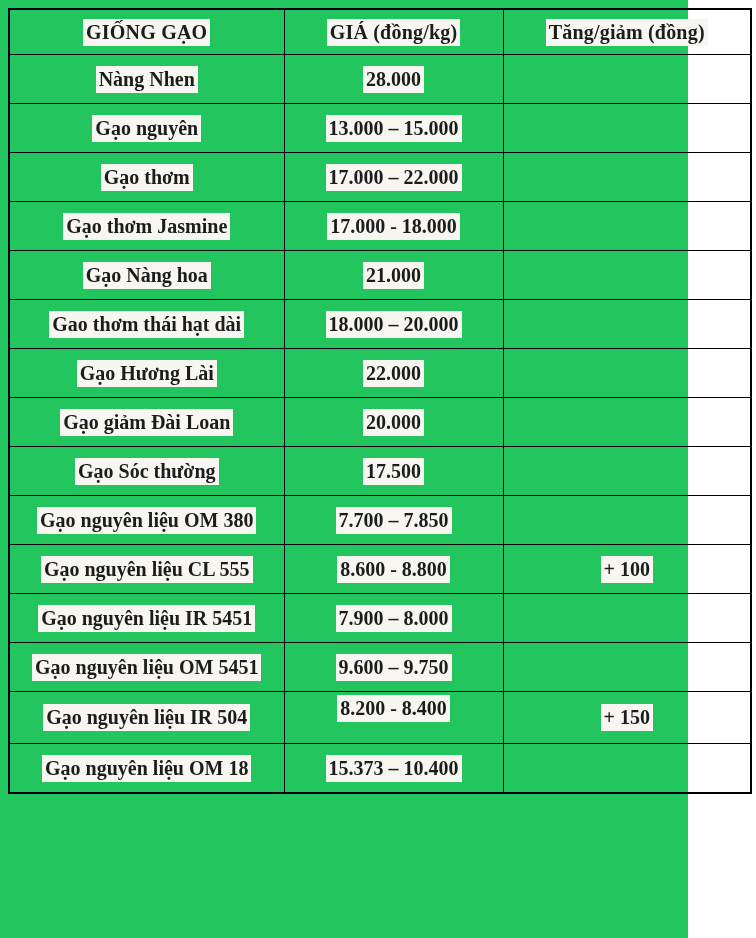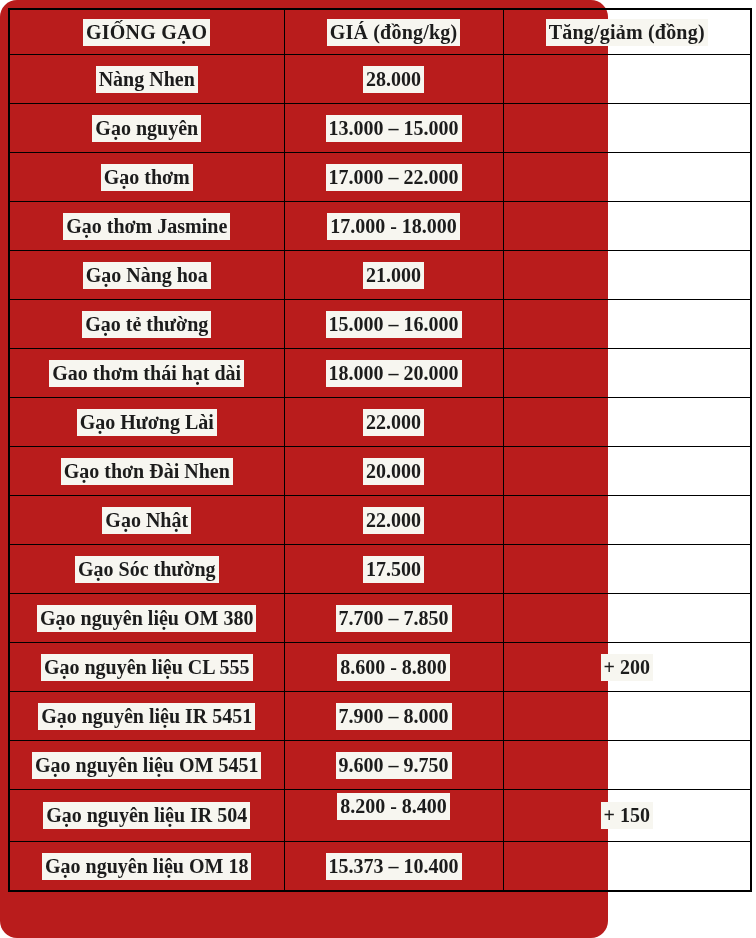--- a/index.html
+++ b/index.html
@@ -3,26 +3,25 @@
 <meta charset="utf-8">
 <style>
   html, body {
     margin: 0;
     padding: 0;
     background: #ffffff;
     font-family: "Liberation Serif", "DejaVu Serif", serif;
     color: #1c1c1c;
   }
   .page {
-    width: 608px;
+    width: 688px;
     height: 938px;
-    background: #b91c1c;
+    background: #22c55e;
     box-sizing: border-box;
     padding: 8px 0 0 8px;
-    border-radius: 17px;
   }
   table.price-table {
     border-collapse: collapse;
     table-layout: fixed;
     width: 742px;
     border: 2px solid #000000;
   }
   .price-table th,
   .price-table td {
     border: 1px solid #000000;
@@ -95,58 +94,48 @@
           <td><span class="hl">Gạo thơm Jasmine</span></td>
           <td><span class="hl">17.000 - 18.000</span></td>
           <td></td>
         </tr>
         <tr>
           <td><span class="hl">Gạo Nàng hoa</span></td>
           <td><span class="hl">21.000</span></td>
           <td></td>
         </tr>
         <tr>
-          <td><span class="hl">Gạo tẻ thường</span></td>
-          <td><span class="hl">15.000 – 16.000</span></td>
-          <td></td>
-        </tr>
-        <tr>
           <td><span class="hl">Gao thơm thái hạt dài</span></td>
           <td><span class="hl">18.000 – 20.000</span></td>
           <td></td>
         </tr>
         <tr>
           <td><span class="hl">Gạo Hương Lài</span></td>
           <td><span class="hl">22.000</span></td>
           <td></td>
         </tr>
         <tr>
-          <td><span class="hl">Gạo thơn Đài Nhen</span></td>
+          <td><span class="hl">Gạo giảm Đài Loan</span></td>
           <td><span class="hl">20.000</span></td>
-          <td></td>
-        </tr>
-        <tr>
-          <td><span class="hl">Gạo Nhật</span></td>
-          <td><span class="hl">22.000</span></td>
           <td></td>
         </tr>
         <tr>
           <td><span class="hl">Gạo Sóc thường</span></td>
           <td><span class="hl">17.500</span></td>
           <td></td>
         </tr>
         <tr>
           <td><span class="hl">Gạo nguyên liệu OM 380</span></td>
           <td><span class="hl">7.700 – 7.850</span></td>
           <td></td>
         </tr>
         <tr>
           <td><span class="hl">Gạo nguyên liệu CL 555</span></td>
           <td><span class="hl">8.600 - 8.800</span></td>
-          <td><span class="hl">+ 200</span></td>
+          <td><span class="hl">+ 100</span></td>
         </tr>
         <tr>
           <td><span class="hl">Gạo nguyên liệu IR 5451</span></td>
           <td><span class="hl">7.900 – 8.000</span></td>
           <td></td>
         </tr>
         <tr>
           <td><span class="hl">Gạo nguyên liệu OM 5451</span></td>
           <td><span class="hl">9.600 – 9.750</span></td>
           <td></td>

